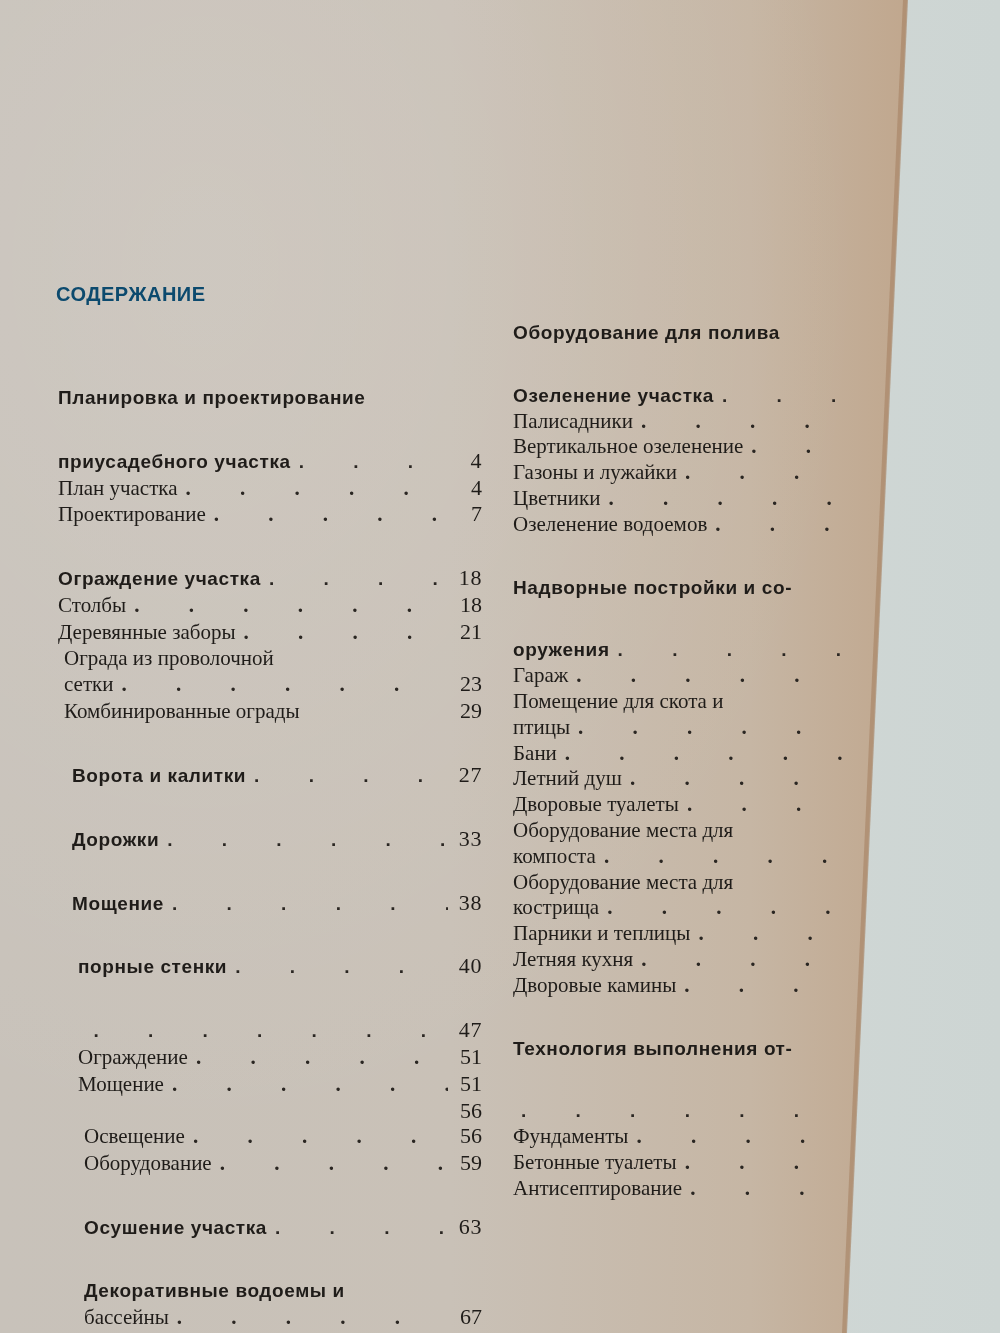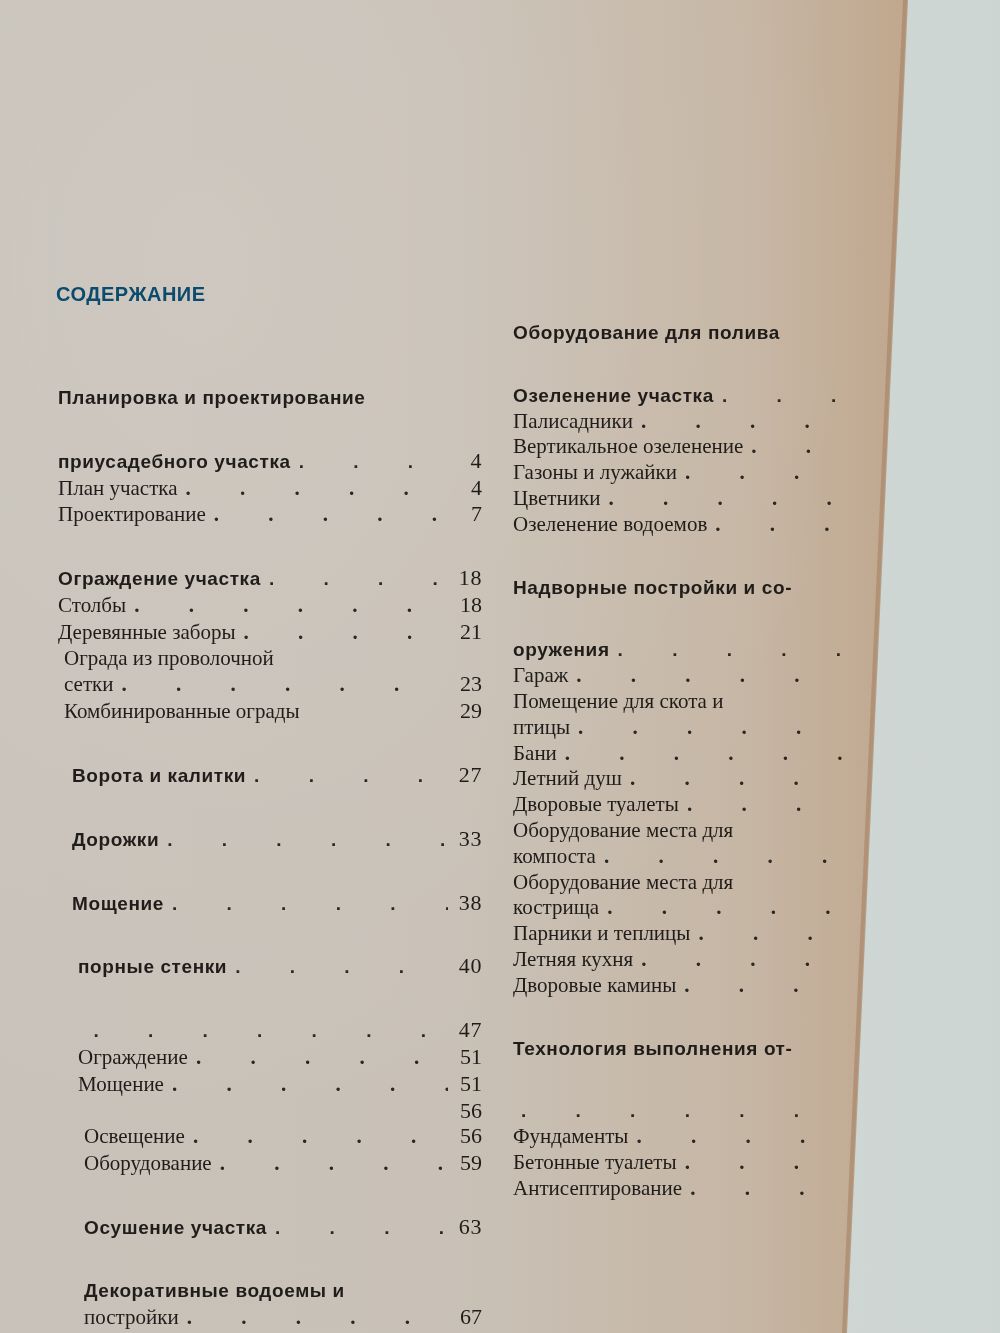--- a/index.html
+++ b/index.html
@@ -161,21 +161,21 @@
       <span class="txt">Осушение участка</span>
       <span class="lead">. . . . . . .</span>
       <span class="pg">63</span>
     </div>
     <div class="entry bold indent4">
       <span class="txt">Декоративные водоемы и</span>
       <span class="lead"></span>
       <span class="pg"></span>
     </div>
     <div class="entry indent4">
-      <span class="txt">постройки</span>
+      <span class="txt">бассейны</span>
       <span class="lead">. . . . . . .</span>
       <span class="pg">67</span>
     </div>
     <div class="entry bold indent4">
       <span class="txt">Колодцы</span>
       <span class="lead">. . . . . . .</span>
       <span class="pg">71</span>
     </div>
   </div>
 <div class="col col-right" id="right-col">

